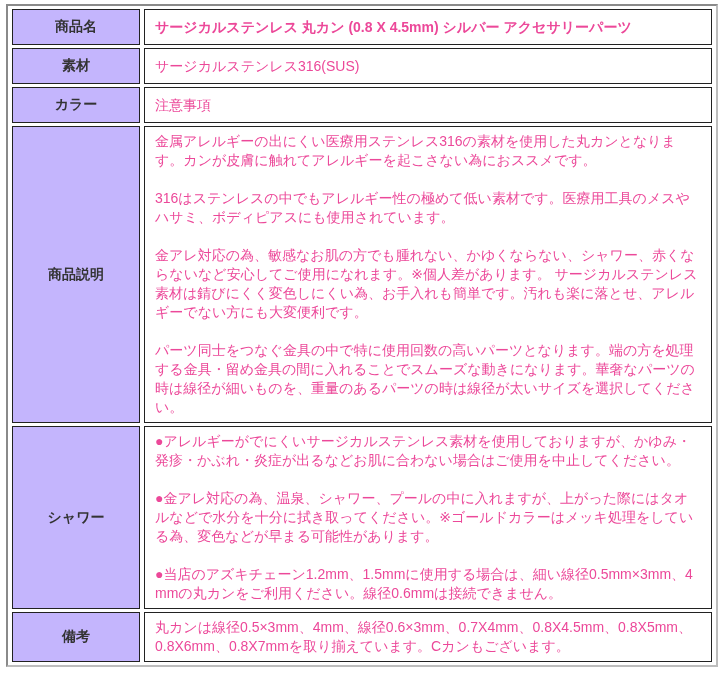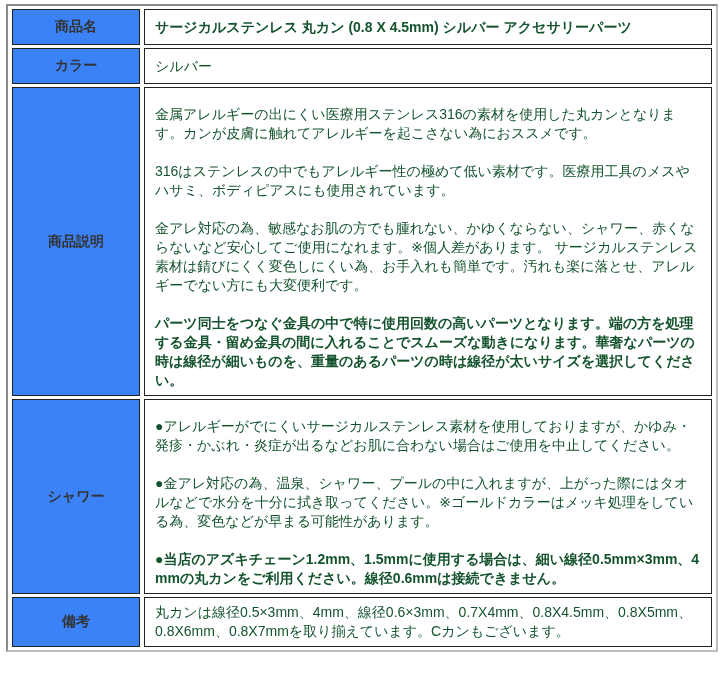--- a/index.html
+++ b/index.html
@@ -19,72 +19,75 @@
     width: 712px;
     table-layout: fixed;
     border-collapse: separate;
     border-spacing: 4px 3px;
     border: 2px solid;
     border-color: #8a8a8a #bdbdbd #bdbdbd #8a8a8a; 
     background: #ffffff;
   }
   th.label-cell {
     width: 122px;
-    background: #3b82f6;
+    background: #c4b5fd;
     border: 1px solid #222222;
     font-size: 14px;
     font-weight: bold;
     color: #333333;
     text-align: center;
     vertical-align: middle;
     padding: 4px 2px;
   }
   td.value-cell {
     background: #ffffff;
     border: 1px solid #222222;
     font-size: 14px;
     line-height: 19px;
-    color: #14532d;
+    color: #ec4899;
     text-align: left;
     vertical-align: middle;
     padding: 5px 10px;
     word-break: break-all;
   }
   tr.single-row th.label-cell,
   tr.single-row td.value-cell {
     height: 24px;
   }
   td.value-cell p {
-    margin: 12px 0 19px 0;
+    margin: 0 0 19px 0;
   }
   td.value-cell p:last-child {
     margin-bottom: 0;
-    font-weight: bold;
   }
   .bold-value {
     font-weight: bold;
   }
 </style>
 </head>
 <body>
 
 <div class="page">
   <table class="spec">
 
     <tbody>
         <tr class="single-row">
       <th class="label-cell">商品名</th>
       <td class="value-cell bold-value">サージカルステンレス 丸カン (0.8 X 4.5mm) シルバー アクセサリーパーツ</td>
     </tr>
 
 
+    <tr class="single-row">
+      <th class="label-cell">素材</th>
+      <td class="value-cell">サージカルステンレス316(SUS)</td>
+    </tr>
 
     <tr class="single-row">
       <th class="label-cell">カラー</th>
-      <td class="value-cell">シルバー</td>
+      <td class="value-cell">注意事項</td>
     </tr>
 
     <tr>
       <th class="label-cell">商品説明</th>
       <td class="value-cell">
         <p>金属アレルギーの出にくい医療用ステンレス316の素材を使用した丸カンとなります。カンが皮膚に触れてアレルギーを起こさない為におススメです。</p>
         <p>316はステンレスの中でもアレルギー性の極めて低い素材です。医療用工具のメスやハサミ、ボディピアスにも使用されています。</p>
         <p>金アレ対応の為、敏感なお肌の方でも腫れない、かゆくならない、シャワー、赤くならないなど安心してご使用になれます。※個人差があります。 サージカルステンレス素材は錆びにくく変色しにくい為、お手入れも簡単です。汚れも楽に落とせ、アレルギーでない方にも大変便利です。</p>
         <p>パーツ同士をつなぐ金具の中で特に使用回数の高いパーツとなります。端の方を処理する金具・留め金具の間に入れることでスムーズな動きになります。華奢なパーツの時は線径が細いものを、重量のあるパーツの時は線径が太いサイズを選択してください。</p>
       </td>

